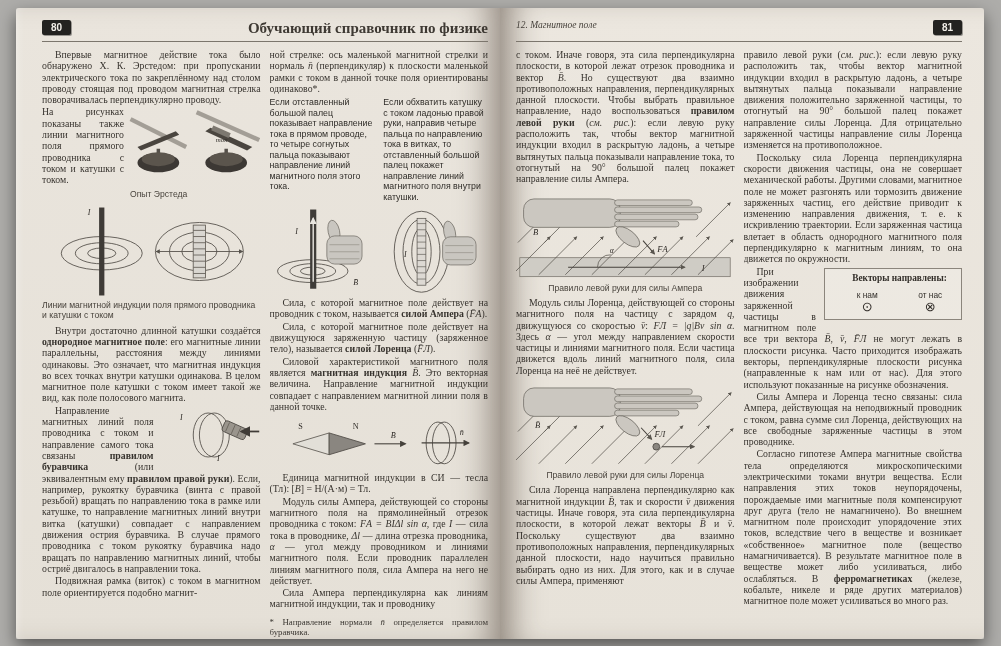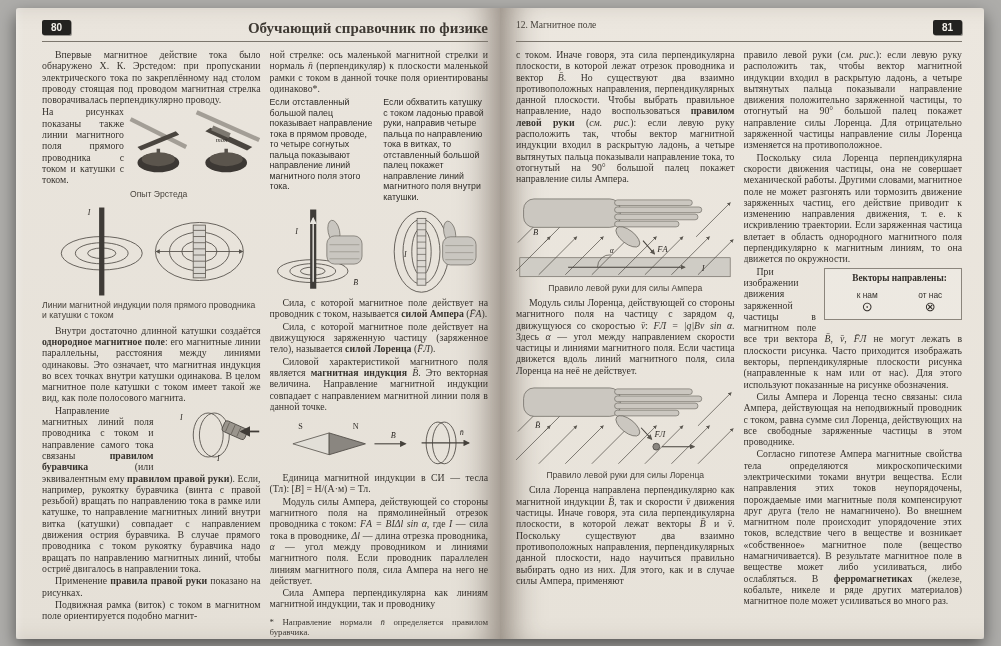--- a/index.html
+++ b/index.html
@@ -12,21 +12,21 @@
         border-radius:3px 0 0 3px;padding:12px 12px 8px 26px;
         box-shadow:inset -28px 0 32px -18px rgba(66,52,42,.5),inset 6px 0 10px -6px rgba(255,255,255,.5);}
   .page-right{width:484px;background:linear-gradient(180deg,#ece7df,#e7e2d9);
         border-radius:0 3px 3px 0;padding:12px 22px 8px 16px;
         box-shadow:inset 28px 0 32px -18px rgba(66,52,42,.55);}
   .pl-header,.pr-header{display:flex;align-items:flex-start;justify-content:space-between;
         border-bottom:1px solid #7c766d;padding-bottom:3px;margin-bottom:7px;height:18px;}
   .badge{background:#232220;color:#f1eee8;font:bold 10px "Liberation Sans",sans-serif;
         padding:2px 9px;border-radius:2px;box-shadow:1px 1px 0 rgba(0,0,0,.35);}
   .running-title{font-weight:bold;font-size:15px;color:#3e3933;}
-  .chapter{font-size:9.5px;color:#45403a;}
+  .chapter{font-style:italic;font-size:9.5px;color:#45403a;}
   .cols{display:flex;gap:9px;}
   .col{width:50%;overflow:hidden;}
   .p{font-size:9.8px;line-height:11.3px;text-align:justify;color:#37332e;margin:0 0 1px;text-indent:13px;}
   .noind{text-indent:0;}
   .cf::after{content:"";display:block;clear:both;}
   .fl-r{float:right;}
   .note{font:8.8px/10.5px "Liberation Sans",sans-serif;color:#2f2c28;text-align:left;}
   .notes-row{display:flex;gap:9px;margin:3px 0 2px;}
   .notes-row>div{width:50%;}
   .caption{font:8.6px/10.4px "Liberation Sans",sans-serif;color:#49443d;margin:1px 0 4px;}
@@ -130,21 +130,20 @@
                 <line x1="68" y1="20" x2="68" y2="31" stroke="#6c675f"></line>
                 <line x1="75" y1="20" x2="75" y2="31" stroke="#6c675f"></line>
               </g>
               <line x1="98" y1="27" x2="78" y2="27" stroke="#3f3b37" stroke-width="2" marker-end="url(#cs1)"></line>
               <text x="8" y="14" font-size="9" font-style="italic">I</text>
               <text x="50" y="60" font-size="9" font-style="italic">I</text>
             </svg>
           </span>
           <span class="rt"><span>Направление магнитных линий поля проводника с током и направление самого тока связаны </span><span style="font-weight: bold;">правилом буравчика</span><span> (или эквивалентным ему </span><span style="font-weight: bold;">правилом правой руки</span><span>). Если, например, рукоятку буравчика (винта с правой резьбой) вращать по направлению тока в рамке или катушке, то направление магнитных линий внутри витка (катушки) совпадает с направлением движения острия буравчика. В случае прямого проводника с током рукоятку буравчика надо вращать по направлению магнитных линий, чтобы остриё двигалось в направлении тока.</span></span>
         </div>
-        <p class="p"><span class="rt"><span>Применение </span><span style="font-weight: bold;">правила правой руки</span><span> показано на рисунках.</span></span></p>
         <p class="p">Подвижная рамка (виток) с током в магнитном поле ориентируется подобно магнит-</p>
       </div>
 
       <div class="col">
         <p class="p noind"><span class="rt"><span>ной стрелке: ось маленькой магнитной стрелки и нормаль </span><span style="font-style: italic;">n̄</span><span> (перпендикуляр) к плоскости маленькой рамки с током в данной точке поля ориентированы одинаково*.</span></span></p>
         <div class="notes-row">
           <div class="note">Если отставленный большой палец показывает направление тока в прямом проводе, то четыре согнутых пальца показывают направление линий магнитного поля этого тока.</div>
           <div class="note">Если обхватить катушку с током ладонью правой руки, направив четыре пальца по направлению тока в витках, то отставленный большой палец покажет направление линий магнитного поля внутри катушки.</div>
         </div>
         <div class="notes-row">

